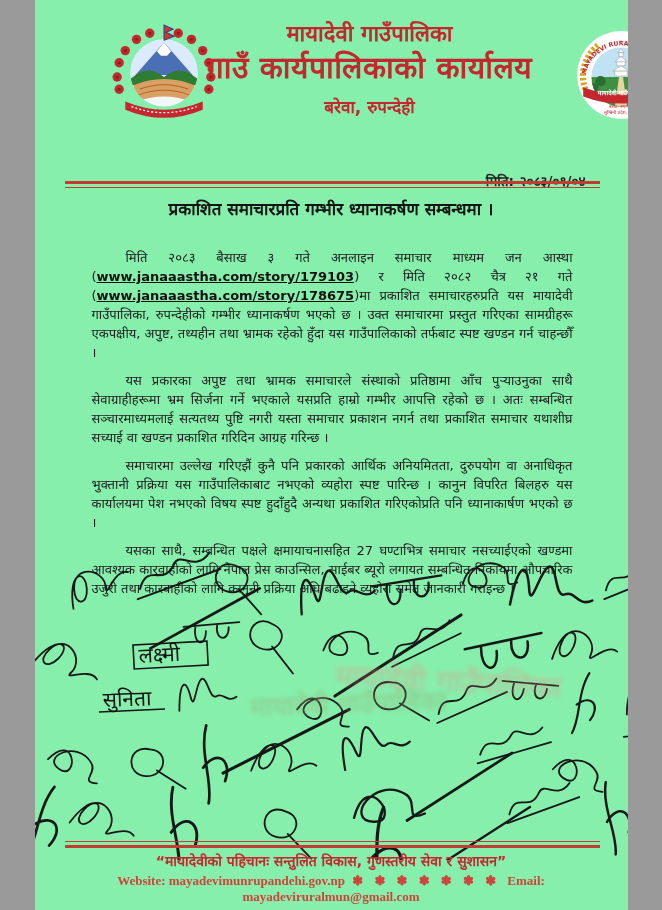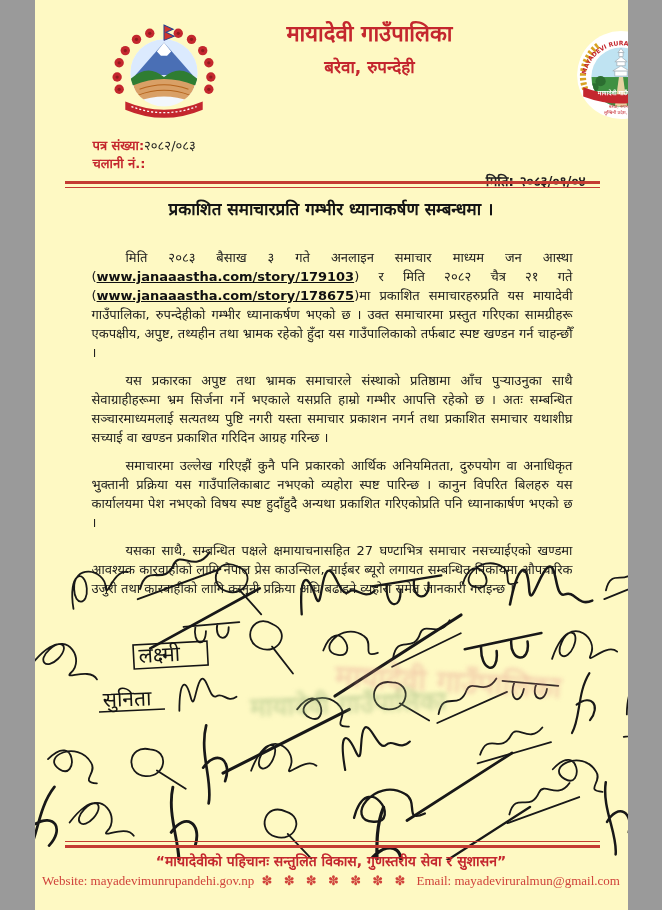--- a/index.html
+++ b/index.html
@@ -1,19 +1,19 @@
 <!DOCTYPE html>
 <html><head>
 <meta charset="utf-8">
 <style>
   * { box-sizing: border-box; }
   html,body { margin:0; padding:0; background:#9a9a9a; }
   .page {
     position:relative; width:593px; height:910px; margin:0 auto;
-    background:#fef9c3; overflow:hidden;
+    background:#86efac; overflow:hidden;
     font-family:"DejaVu Sans", sans-serif; color:#1b1b1b;
   }
   
   .logo-left  { position:absolute; left:74px;  top:24px; width:110px; height:100px; }
   .logo-right { position:absolute; left:541px; top:28px; width:90px;  height:94px; }
   .title-block { position:absolute; left:150px; width:370px; top:22px; text-align:center; color:#c4272e; }
   .title-muni   { font-size:22px; font-weight:bold; line-height:1.1; }
   .title-office { font-size:30px; font-weight:bold; line-height:1.15; margin-top:5px; letter-spacing:.5px; }
   .title-addr   { font-size:17px; font-weight:bold; margin-top:9px; }
   .province { position:absolute; right:40px; top:127px; color:#c4272e; font-weight:bold; font-size:15px; }
@@ -34,21 +34,21 @@
   .sig-zone { position:absolute; left:0; top:545px; width:662px; height:315px; }
   .stamp-bleed { position:absolute; font-size:26px; font-weight:bold; filter:blur(2px); white-space:nowrap; }
   .bleed-green { left:215px; top:140px; color:rgba(150,180,120,.45); transform:rotate(-2deg); }
   .bleed-pink  { left:300px; top:115px; color:rgba(230,150,140,.38); transform:rotate(3deg); font-size:30px; }
   
   .foot-rule-a { position:absolute; left:30px; right:28px; top:841px; border-top:1.5px solid #c43b33; }
   .foot-rule-b { position:absolute; left:30px; right:28px; top:845px; border-top:3.5px solid #c43b33; }
   .motto { position:absolute; left:0; right:0; top:851px; text-align:center;
            color:#c4272e; font-weight:bold; font-size:14px; }
   .contact { position:absolute; left:0; right:0; top:873px; text-align:center;
-             color:#d0433b; font-weight:normal; font-size:13px;
+             color:#d0433b; font-weight:bold; font-size:13px;
              font-family:"Liberation Serif", serif; }
   .contact .sep { letter-spacing:4px; padding:0 4px; }
   svg text { font-family:"DejaVu Sans", sans-serif; }
 </style>
 </head>
 <body>
 
 <div class="page">
 
   <svg class="logo-left" viewBox="0 0 108 98">
@@ -94,20 +94,21 @@
       <circle cx="100" cy="52" r="1.6"></circle>
         <circle cx="10" cy="64" r="1.6"></circle>
         <circle cx="98" cy="64" r="1.6"></circle>
     </g>
     <path d="M16 76 Q54 92 92 76 L92 84 Q54 100 16 84 Z" fill="#c4272e"></path>
     <path d="M22 81 Q54 93 86 81" stroke="#ffffff" stroke-width="1.3" stroke-dasharray="2 2" fill="none"></path>
   </svg>
 
   <div class="title-block">
     <div class="title-muni">मायादेवी गाउँपालिका</div>
+    <div class="title-office">गाउँ कार्यपालिकाको कार्यालय</div>
     <div class="title-addr">बरेवा, रुपन्देही</div>
   </div>
 
   <svg class="logo-right" viewBox="0 0 88 92">
     <defs>
       <clipPath id="sealClip">
           <circle cx="44" cy="48" r="29"></circle>
         </clipPath>
       <path id="arcT" d="M9 52 A35 35 0 0 1 79 52" fill="none"></path>
     </defs>
@@ -135,28 +136,20 @@
       </g>
       <path d="M44 20 L44 14 L49 16 L44 18" fill="#d0342c"></path>
     </g>
     <path d="M7 58 Q44 72 81 58 L81 67 Q44 81 7 67 Z" fill="#c4272e"></path>
     <text x="44" y="66" font-size="6" fill="#ffffff" text-anchor="middle" font-weight="bold">मायादेवी गाउँपालिका</text>
     <text x="44" y="78" font-size="4.5" fill="#c4272e" text-anchor="middle">बरेवा, रुपन्देही</text>
     <text x="44" y="84" font-size="4.5" fill="#c4272e" text-anchor="middle">लुम्बिनी प्रदेश, नेपाल</text>
   </svg>
 
 
-  <div class="refblock">
-    <div>
-      <span class="lbl">पत्र संख्या:</span><span class="val">२०८२/०८३</span>
-    </div>
-    <div>
-      <span class="lbl">चलानी नं.:</span>
-    </div>
-  </div>
   <div class="dateline">मिति:-२०८३/०१/०४</div>
 
   <div class="rule-a"></div>
   <div class="rule-b"></div>
 
   <div class="subject">प्रकाशित समाचारप्रति गम्भीर ध्यानाकर्षण सम्बन्धमा ।</div>
 
   <div class="body-text">
     <p><span>मिति २०८३ बैसाख ३ गते अनलाइन समाचार माध्यम जन आस्था (</span><span class="lnk">www.janaaastha.com/story/179103</span><span>) र मिति २०८२ चैत्र २१ गते (</span><span class="lnk">www.janaaastha.com/story/178675</span><span>)मा प्रकाशित समाचारहरुप्रति यस मायादेवी गाउँपालिका, रुपन्देहीको गम्भीर ध्यानाकर्षण भएको छ । उक्त समाचारमा प्रस्तुत गरिएका सामग्रीहरू एकपक्षीय, अपुष्ट, तथ्यहीन तथा भ्रामक रहेको हुँदा यस गाउँपालिकाको तर्फबाट स्पष्ट खण्डन गर्न चाहन्छौँ ।</span></p>
     <p>यस प्रकारका अपुष्ट तथा भ्रामक समाचारले संस्थाको प्रतिष्ठामा आँच पुऱ्याउनुका साथै सेवाग्राहीहरूमा भ्रम सिर्जना गर्ने भएकाले यसप्रति हाम्रो गम्भीर आपत्ति रहेको छ । अतः सम्बन्धित सञ्चारमाध्यमलाई सत्यतथ्य पुष्टि नगरी यस्ता समाचार प्रकाशन नगर्न तथा प्रकाशित समाचार यथाशीघ्र सच्याई वा खण्डन प्रकाशित गरिदिन आग्रह गरिन्छ ।</p>

